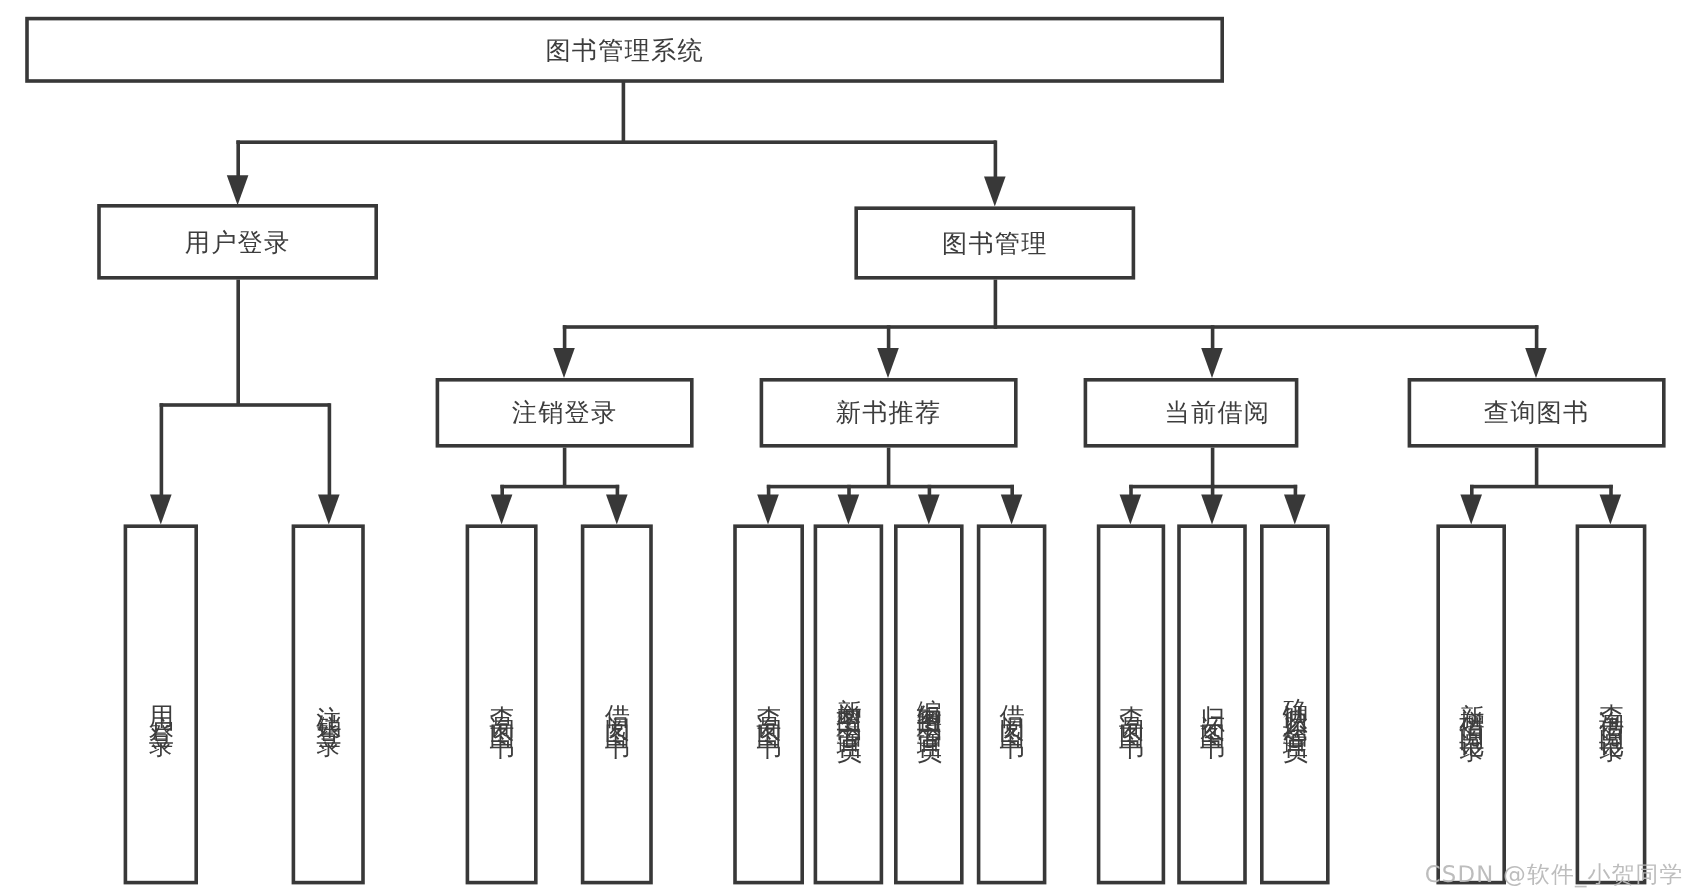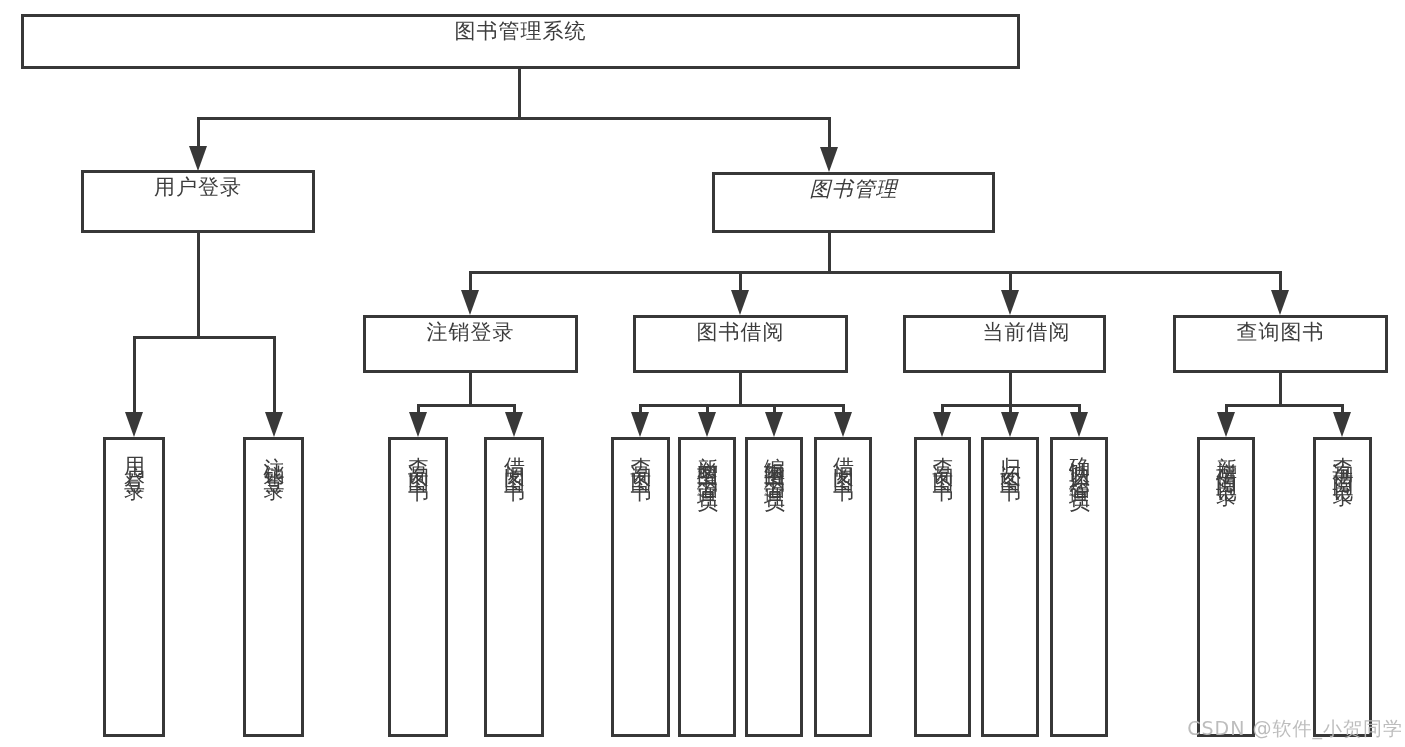--- a/index.html
+++ b/index.html
@@ -8,21 +8,21 @@
     width:1405px; height:747px;
     background:#ffffff;
     font-family:"DejaVu Sans","Liberation Sans",sans-serif;
     overflow:hidden;
   }
   .box {
     position:absolute;
     box-sizing:border-box;
     border:3px solid #383838;
     background:#ffffff;
-    display:flex; align-items:flex-start; justify-content:center;
+    display:flex; align-items:center; justify-content:center;
     color:#3d3d3d;
   }
   .hlabel { font-size:21px; letter-spacing:1px; white-space:nowrap; }
   .vbox .vlabel {
     writing-mode:vertical-rl;
     text-orientation:mixed;
     font-size:21px;
     letter-spacing:8px;
     line-height:1;
     color:#3d3d3d;
@@ -57,21 +57,21 @@
   <div class="vl" style="left:518px;top:68px;height:50px;"></div>
   <div class="hl" style="left:197px;top:117px;width:633px;"></div>
   <div class="vl" style="left:197px;top:117px;height:31px;"></div>
   <div class="ar" style="left:189px;top:146px;"></div>
   <div class="vl" style="left:828px;top:117px;height:31px;"></div>
   <div class="ar" style="left:820px;top:147px;"></div>
 
   <div class="box" style="left:81px;top:170px;width:234px;height:63px;">
     <span class="hlabel">用户登录</span>
   </div>
-  <div class="box" style="left:712px;top:172px;width:283px;height:61px;font-style:italic;">
+  <div class="box" style="left:712px;top:172px;width:234px;height:61px;">
     <span class="hlabel">图书管理</span>
   </div>
 
   <div class="vl" style="left:197px;top:233px;height:105px;"></div>
   <div class="hl" style="left:133px;top:336px;width:142px;"></div>
   <div class="vl" style="left:133px;top:336px;height:78px;"></div>
   <div class="ar" style="left:125px;top:412px;"></div>
   <div class="vl" style="left:273px;top:336px;height:78px;"></div>
   <div class="ar" style="left:265px;top:412px;"></div>
 
@@ -83,23 +83,23 @@
   <div class="ar" style="left:731px;top:290px;"></div>
   <div class="vl" style="left:1009px;top:271px;height:21px;"></div>
   <div class="ar" style="left:1001px;top:290px;"></div>
   <div class="vl" style="left:1279px;top:271px;height:21px;"></div>
   <div class="ar" style="left:1271px;top:290px;"></div>
 
   <div class="box" style="left:363px;top:315px;width:215px;height:58px;">
     <span class="hlabel">注销登录</span>
   </div>
   <div class="box" style="left:633px;top:315px;width:215px;height:58px;">
-    <span class="hlabel">图书借阅</span>
+    <span class="hlabel">新书推荐</span>
   </div>
-  <div class="box" style="left:903px;top:315px;width:203px;height:58px;padding-left:44px;">
+  <div class="box" style="left:903px;top:315px;width:179px;height:58px;padding-left:44px;">
     <span class="hlabel">当前借阅</span>
   </div>
   <div class="box" style="left:1173px;top:315px;width:215px;height:58px;">
     <span class="hlabel">查询图书</span>
   </div>
 
   <div class="vl" style="left:469px;top:373px;height:33px;"></div>
   <div class="hl" style="left:417px;top:404px;width:99px;"></div>
   <div class="vl" style="left:417px;top:404px;height:10px;"></div>
   <div class="ar" style="left:409px;top:412px;"></div>

